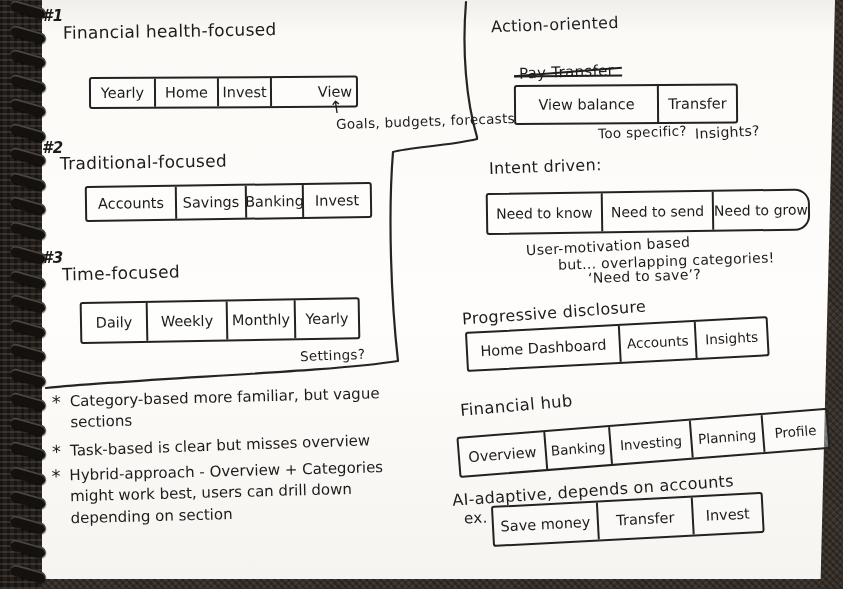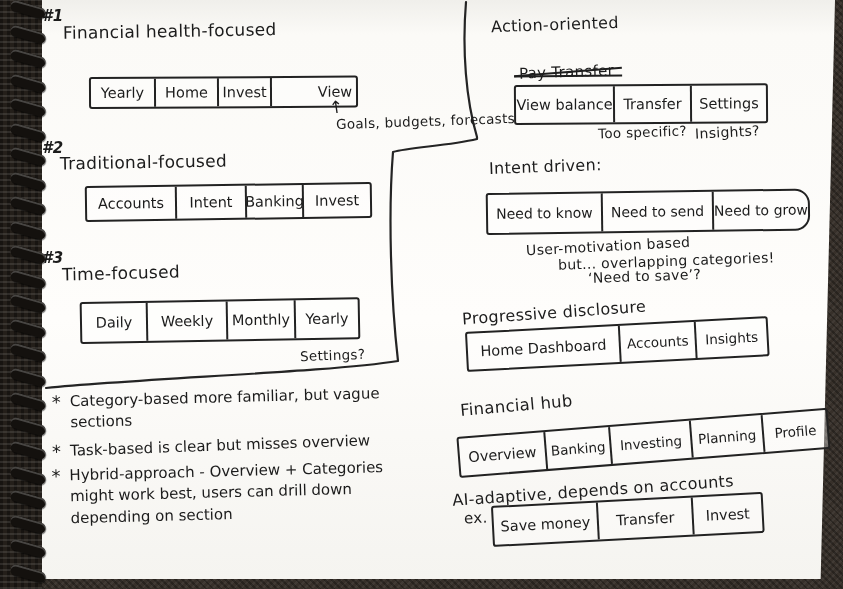--- a/index.html
+++ b/index.html
@@ -82,21 +82,21 @@
     <div class="cell" style="width:42px;font-size:11px;margin-top:35px;">Protect</div>
     <div class="cell" style="width:42px;">View</div>
   </div>
   <div class="t arrow" style="left:329px;top:97px;transform:rotate(-8deg);">↑</div>
   <div class="t anno" style="left:336px;top:113px;transform:rotate(-2deg);">Goals, budgets, forecasts</div>
 
   <div class="t num" style="left:42px;top:139px;">#2</div>
   <div class="t title" style="left:60px;top:152px;transform:rotate(-1deg);">Traditional-focused</div>
   <div class="bar" style="left:85px;top:186px;height:32px;transform:rotate(-0.8deg);">
     <div class="cell" style="width:90px;">Accounts</div>
-    <div class="cell" style="width:70px;">Intent</div>
+    <div class="cell" style="width:70px;">Savings</div>
     <div class="cell" style="width:57px;">Banking</div>
     <div class="cell" style="width:66px;">Invest</div>
   </div>
 
   <div class="t num" style="left:42px;top:249px;">#3</div>
   <div class="t title" style="left:62px;top:263px;transform:rotate(-1.5deg);">Time-focused</div>
   <div class="bar" style="left:80px;top:302px;height:38px;transform:rotate(-1deg);">
     <div class="cell" style="width:66px;">Daily</div>
     <div class="cell" style="width:80px;">Weekly</div>
     <div class="cell" style="width:68px;">Monthly</div>
@@ -117,23 +117,22 @@
       <span class="b">*</span>
       <span style="white-space:normal;">Hybrid-approach - Overview + Categories might work best, users can drill down depending on section</span>
     </div>
   </div>
 
   <div class="t rtitle" style="left:491px;top:15px;transform:rotate(-2deg);">Action-oriented</div>
   <div class="t" style="left:519px;top:63px;font-size:15px;transform:rotate(-2deg);">
     <span class="strike">Pay Transfer</span>
   </div>
   <div class="bar" style="left:514px;top:85px;height:36px;transform:rotate(-0.4deg);">
-    <div class="cell" style="width:99px;">View balance</div>
+    <div class="cell" style="width:143px;">View balance</div>
     <div class="cell" style="width:77px;">Transfer</div>
-    <div class="cell" style="width:74px;">Settings</div>
   </div>
   <div class="t anno" style="left:598px;top:124px;transform:rotate(-2deg);">Too specific?</div>
   <div class="t anno" style="left:695px;top:124px;font-size:14px;transform:rotate(-3deg);">Insights?</div>
 
   <div class="t rtitle" style="left:489px;top:157px;transform:rotate(-2deg);">Intent driven:</div>
   <div class="bar rounded-end" style="left:486px;top:193px;height:38px;transform:rotate(-0.8deg);">
     <div class="cell" style="width:115px;font-size:14px;">Need to know</div>
     <div class="cell" style="width:111px;font-size:14px;">Need to send</div>
     <div class="cell" style="width:94px;font-size:14px;">Need to grow</div>
   </div>

